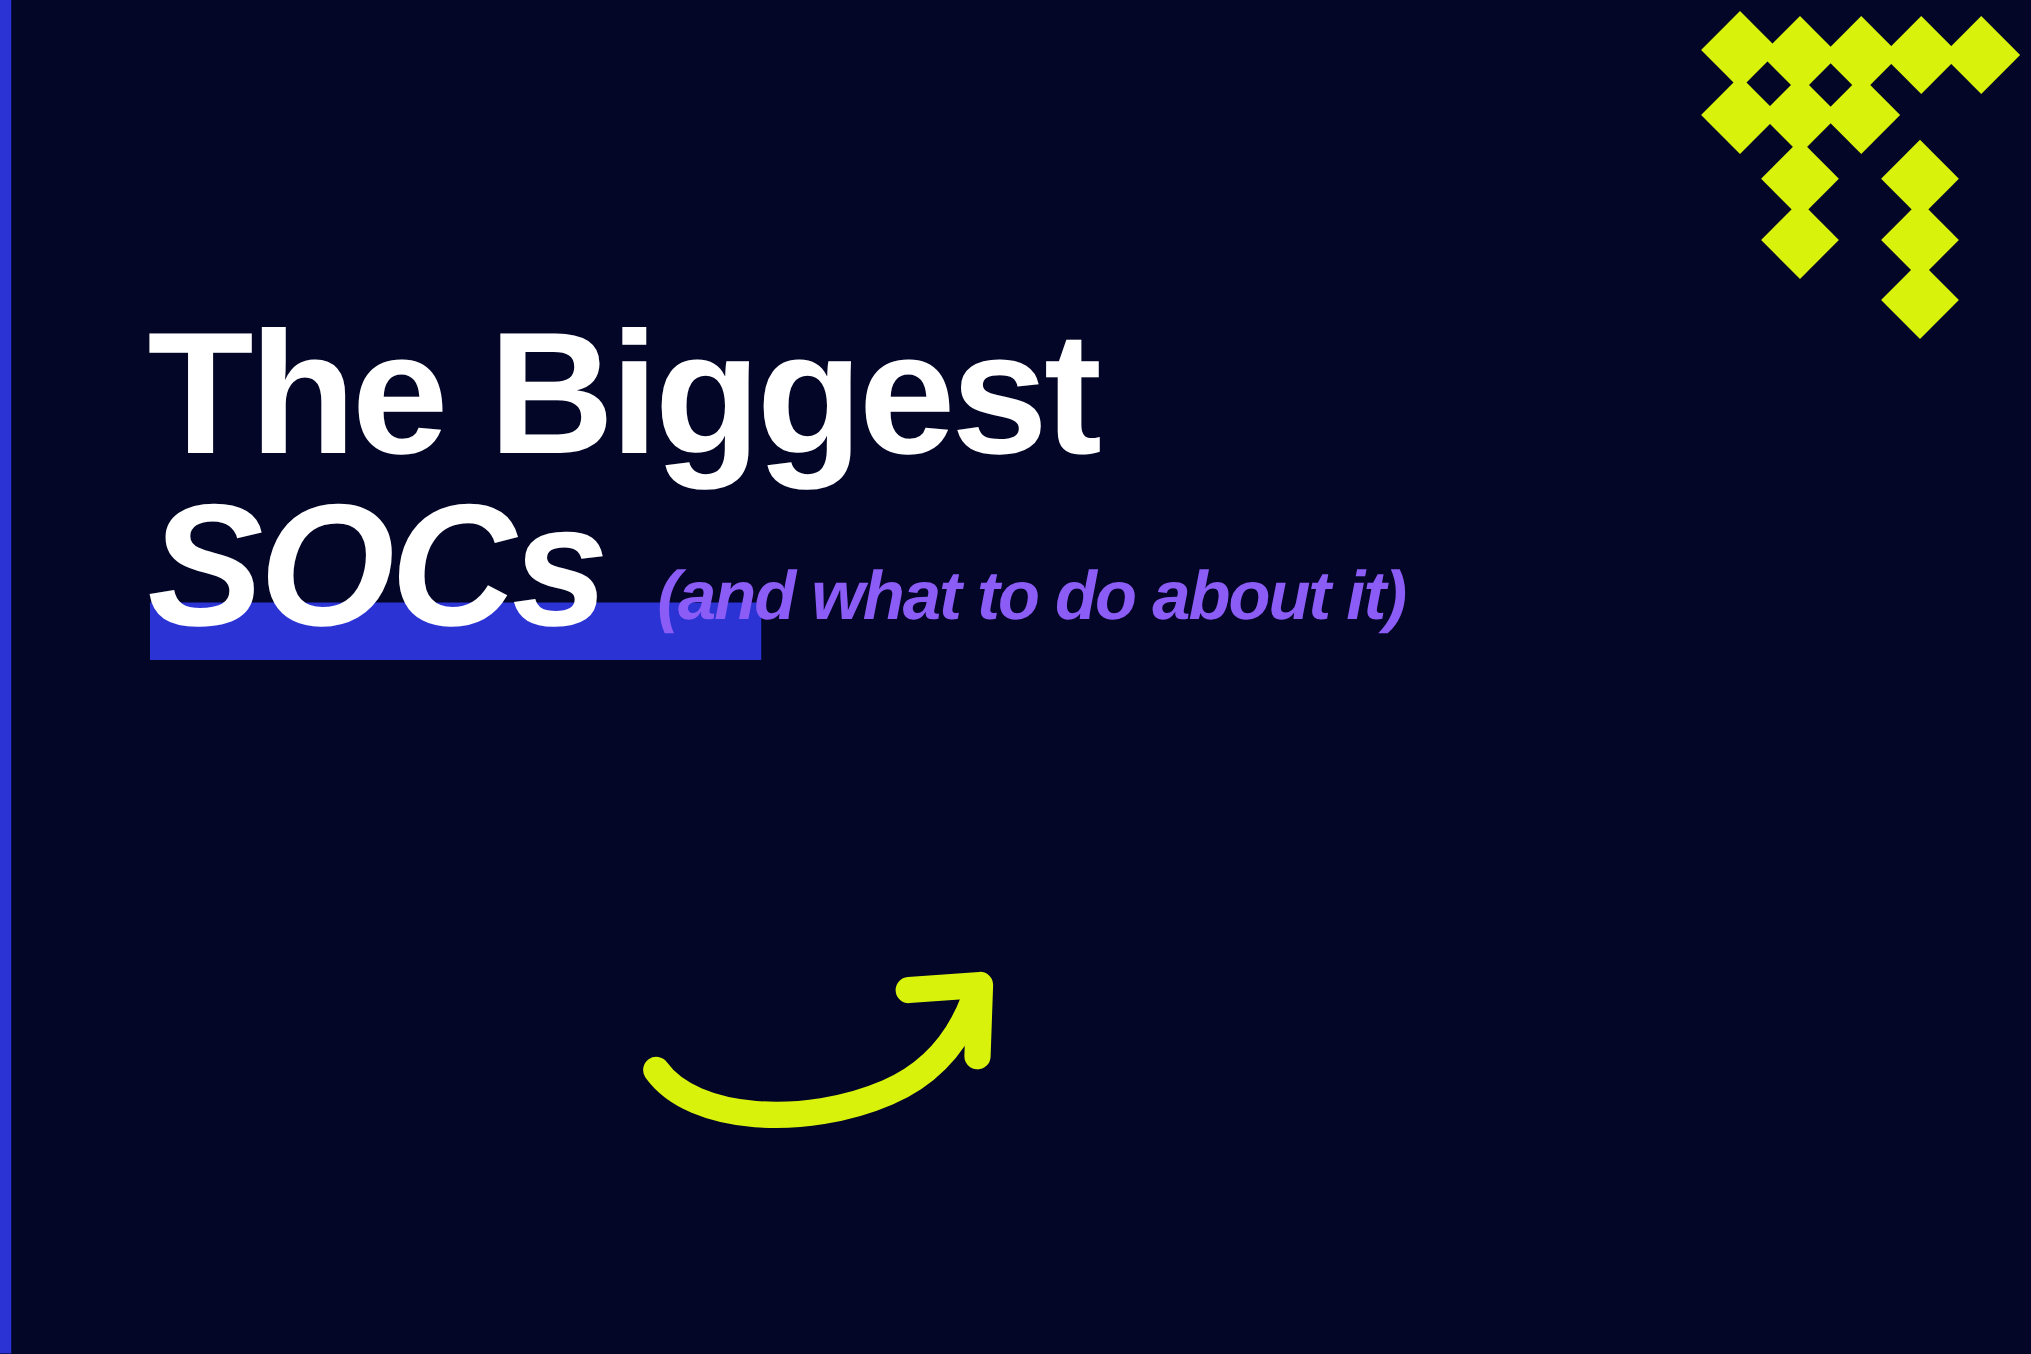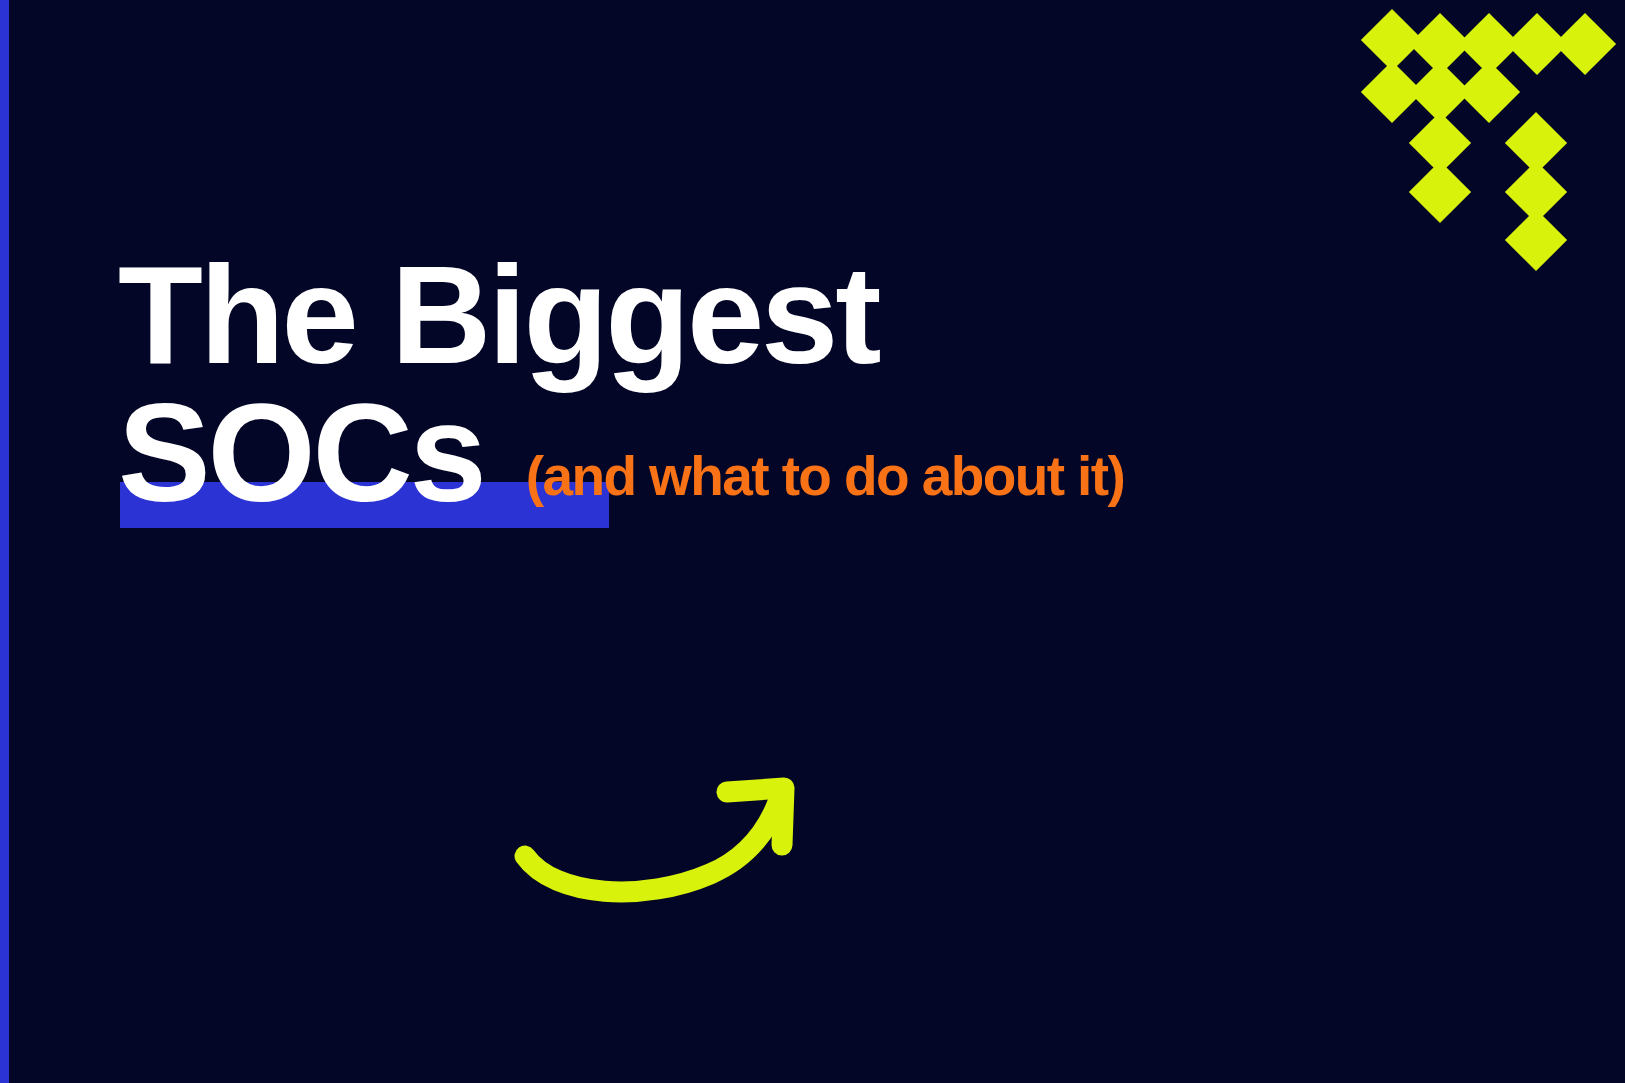--- a/index.html
+++ b/index.html
@@ -83,26 +83,27 @@
     left:2px;
     top:98px;
     width:489px;
     height:46px;
   }
 
   #line-socs-row {
     position:relative;
     display:flex;
     align-items:flex-end;
+    font-style:italic;
   }
 
   #subtitle {
     font-size:55px;
     font-weight:700;
-    color:#f97316;
+    color:#8b5cf6;
     letter-spacing:-1.6px;
     white-space:nowrap;
     padding-left:42px;
     padding-bottom:18px;
     position:relative;
     z-index:1;
   }
 
   
   #arrow-graphic {

